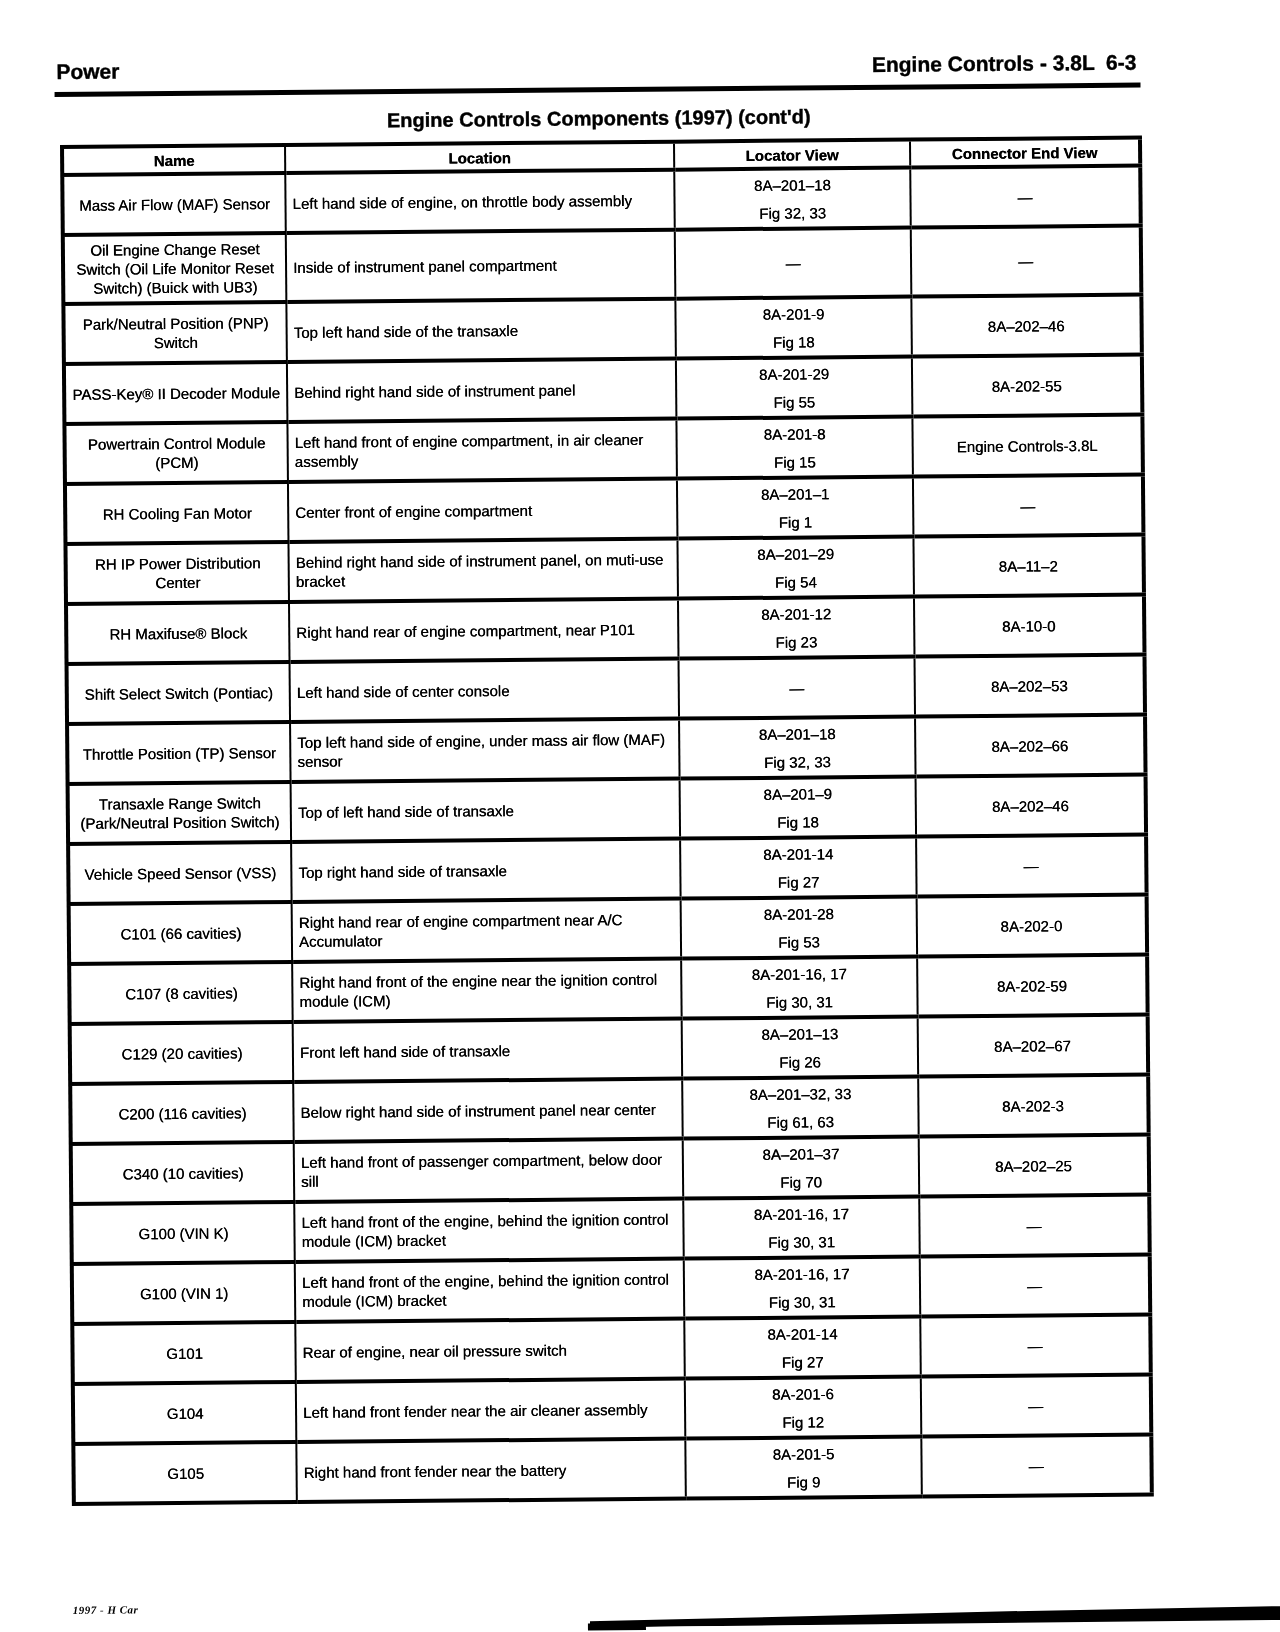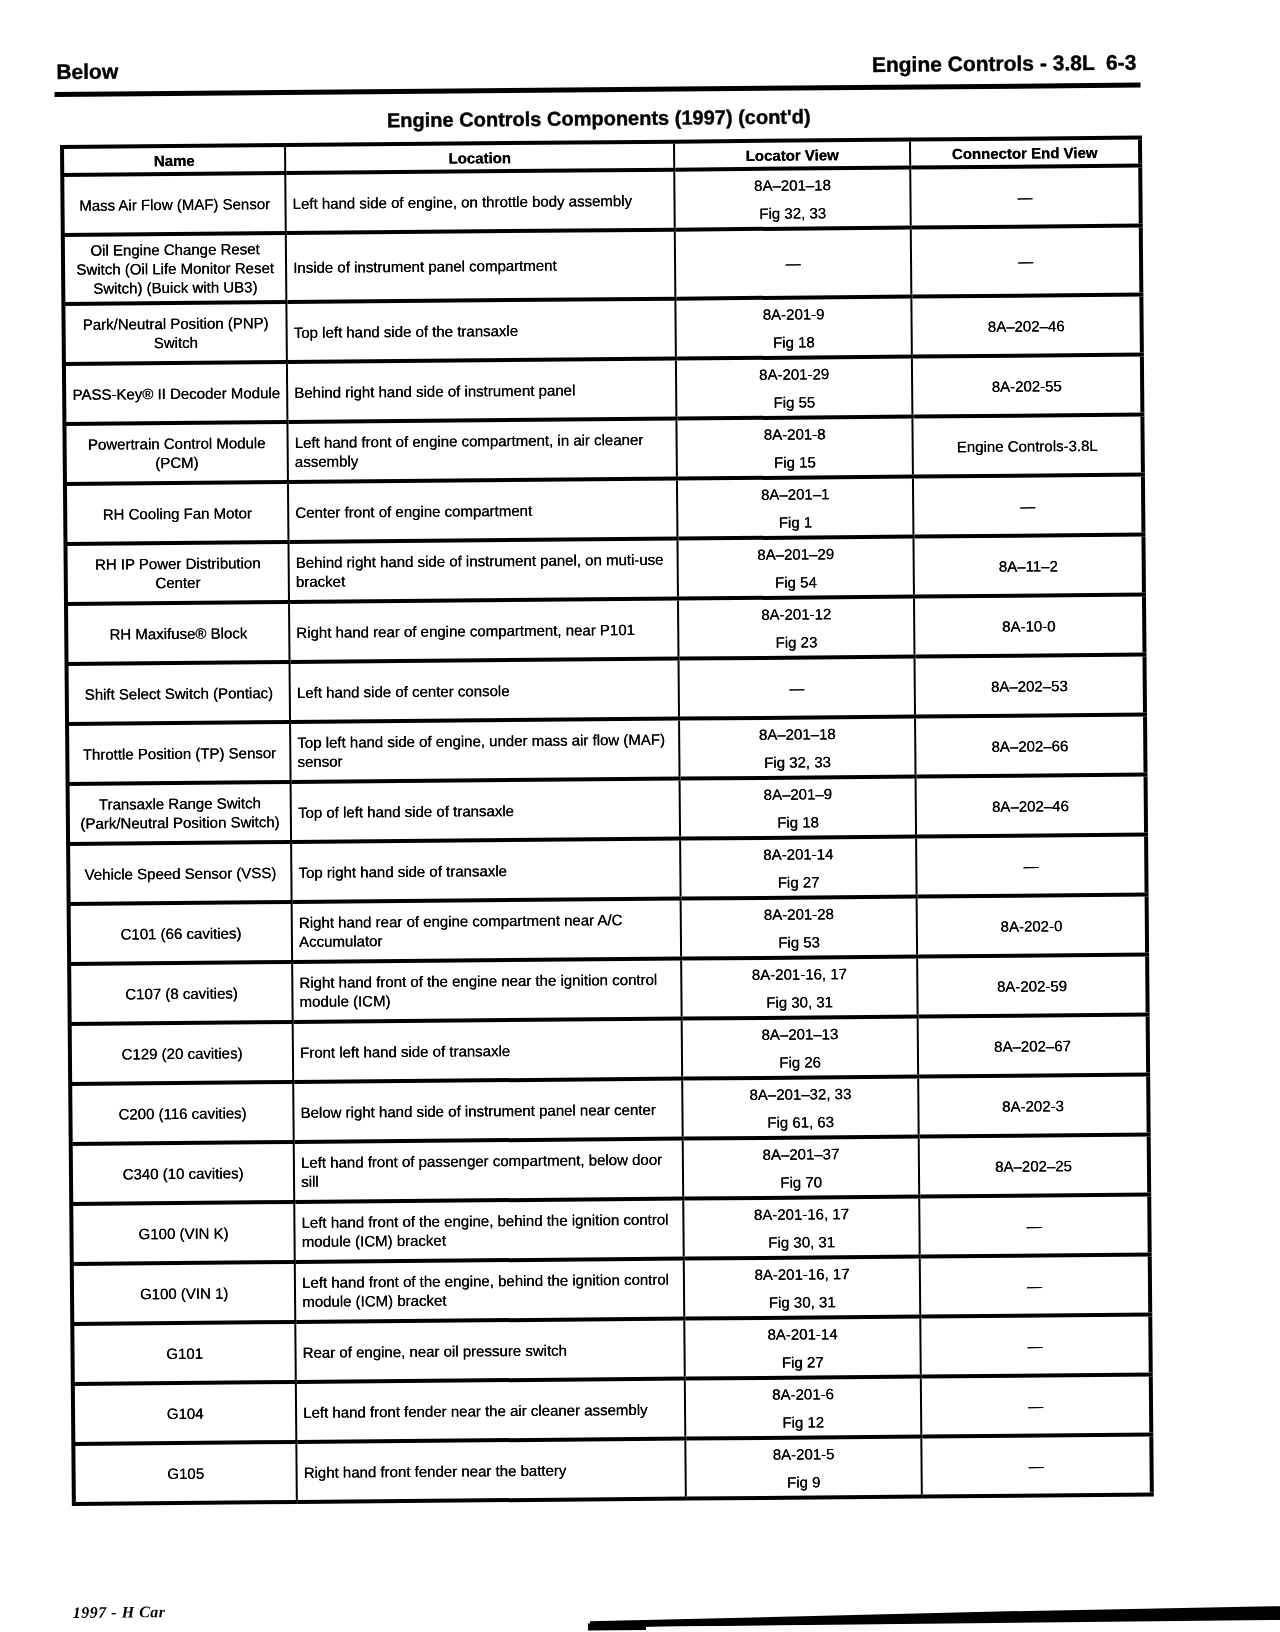--- a/index.html
+++ b/index.html
@@ -49,40 +49,40 @@
   }
   th { height: 28px; padding: 2px 4px; font-size: 15px; }
   tbody tr { height: 60px; }
   td.c-name { text-align: center; }
   td.c-loc  { text-align: left; }
   td.c-locator, td.c-conn { text-align: center; }
   td.c-locator .fig { margin-top: 9px; }
   .page-footer {
     position: absolute; left: 60px; top: 1604px;
     font-family: "Liberation Serif", serif;
-    font-style: italic; font-weight: bold; font-size: 16px;
+    font-style: italic; font-weight: bold; font-size: 11px;
     letter-spacing: 0.5px;
   }
   .bottom-bar {
     position: absolute; left: 577px; top: 1616px; width: 760px; height: 16px;
     background: #000;
     clip-path: polygon(0 62%, 55% 22%, 100% 0, 100% 90%, 0 100%);
   }
   .bottom-bar-nub {
     position: absolute; left: 575px; top: 1628px; width: 58px; height: 7px;
     background: #000;
   }
 </style>
 </head>
 <body>
 
 <div class="scan">
 
   <div class="page-header">
-    <span class="hdr-text">Below</span>
+    <span class="hdr-text">Power</span>
     <span class="hdr-text">Engine Controls - 3.8L  6-3</span>
   </div>
 
   <div class="header-rule"></div>
 
   <div class="table-title">Engine Controls Components (1997) (cont'd)</div>
 
   <table class="components">
     <colgroup>
       <col style="width:223px">

